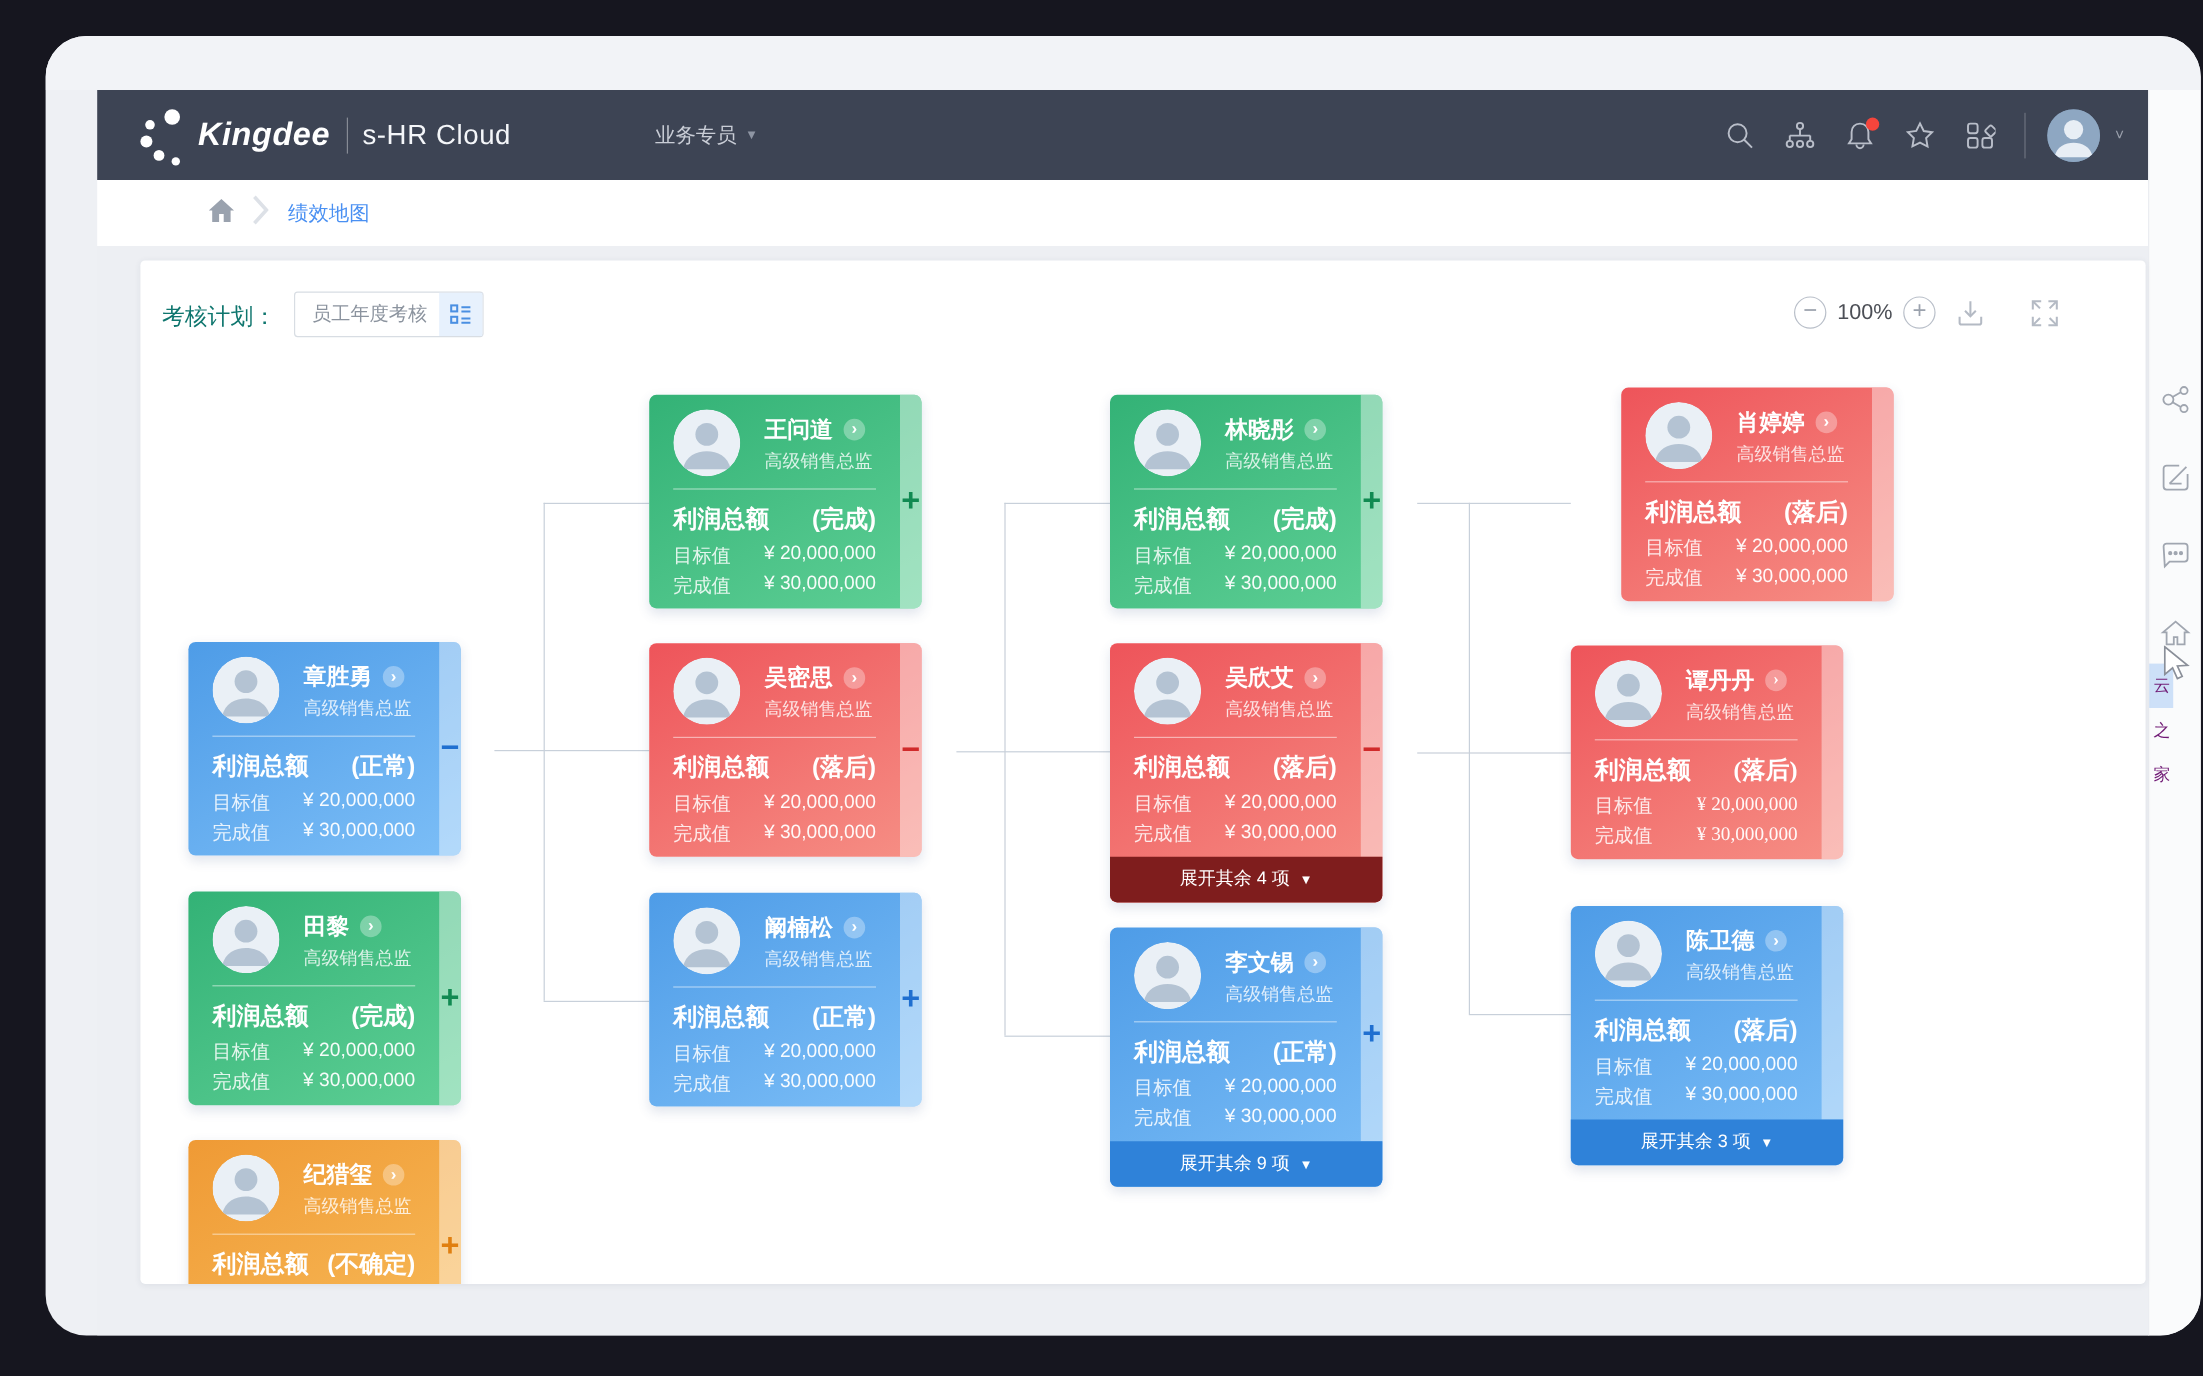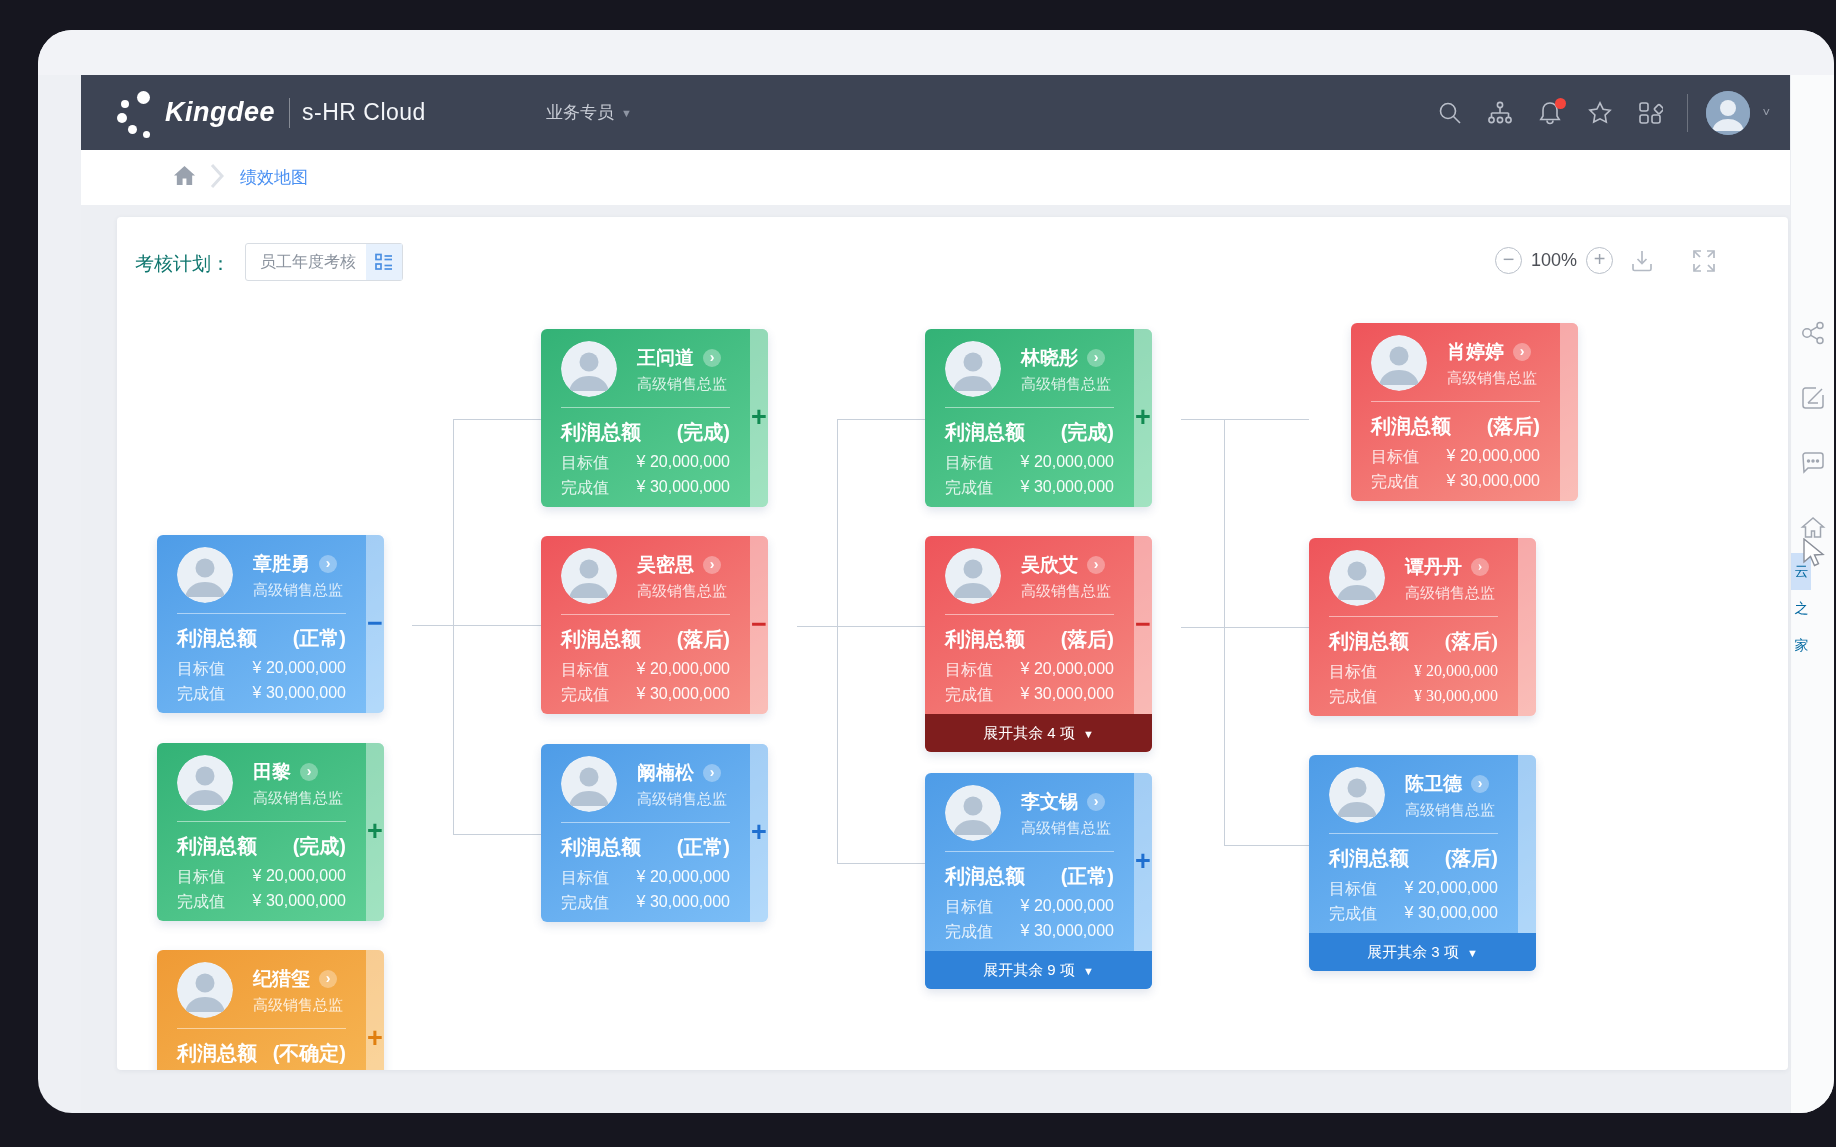--- a/index.html
+++ b/index.html
@@ -46,21 +46,21 @@
   .crumb .page { font-size:17px; color:#4a90f2; cursor:pointer; }
   
   .rstrip {
     position:absolute; right:0; top:45px; bottom:0; width:44px;
     background:#fafbfc; border-left:1px solid #ebedf1;
   }
   .rstrip .ric { position:absolute; left:50%; transform:translateX(-50%); width:26px; height:26px; cursor:pointer; }
   .rstrip .ric svg { width:26px; height:26px; stroke:#a0a6b0; fill:none; stroke-width:1.5; }
   .yzj-tab {
     position:absolute; left:0; top:478px; width:20px; height:37px;
-    background:#cde0f8; color:#0369a1; font-size:14px; line-height:37px;
+    background:#cde0f8; color:#701a75; font-size:14px; line-height:37px;
     text-align:center; letter-spacing:-1px; cursor:pointer;
   }
   .cursor-arrow { position:absolute; left:12px; top:496px; width:26px; height:30px; z-index:5; }
   
   .content { position:absolute; left:43px; top:175px; width:1709px; bottom:0; background:#edeff3; }
   .canvas {
     position:absolute; left:36px; top:12px; width:1671px; height:853px;
     background:#fff; border-radius:4px; overflow:hidden;
     box-shadow:0 1px 5px rgba(40,60,90,.07);
   }

